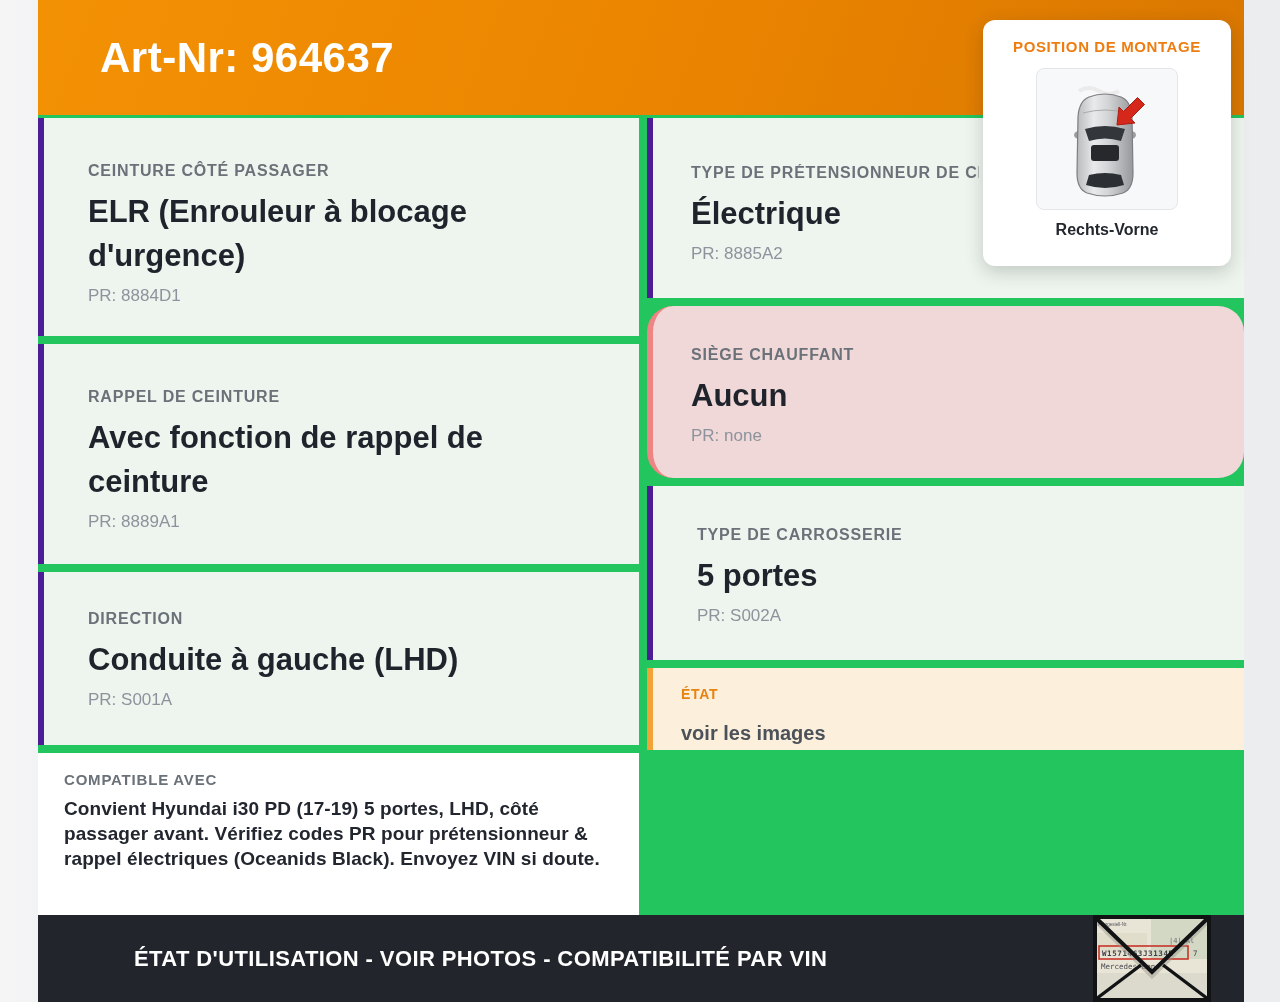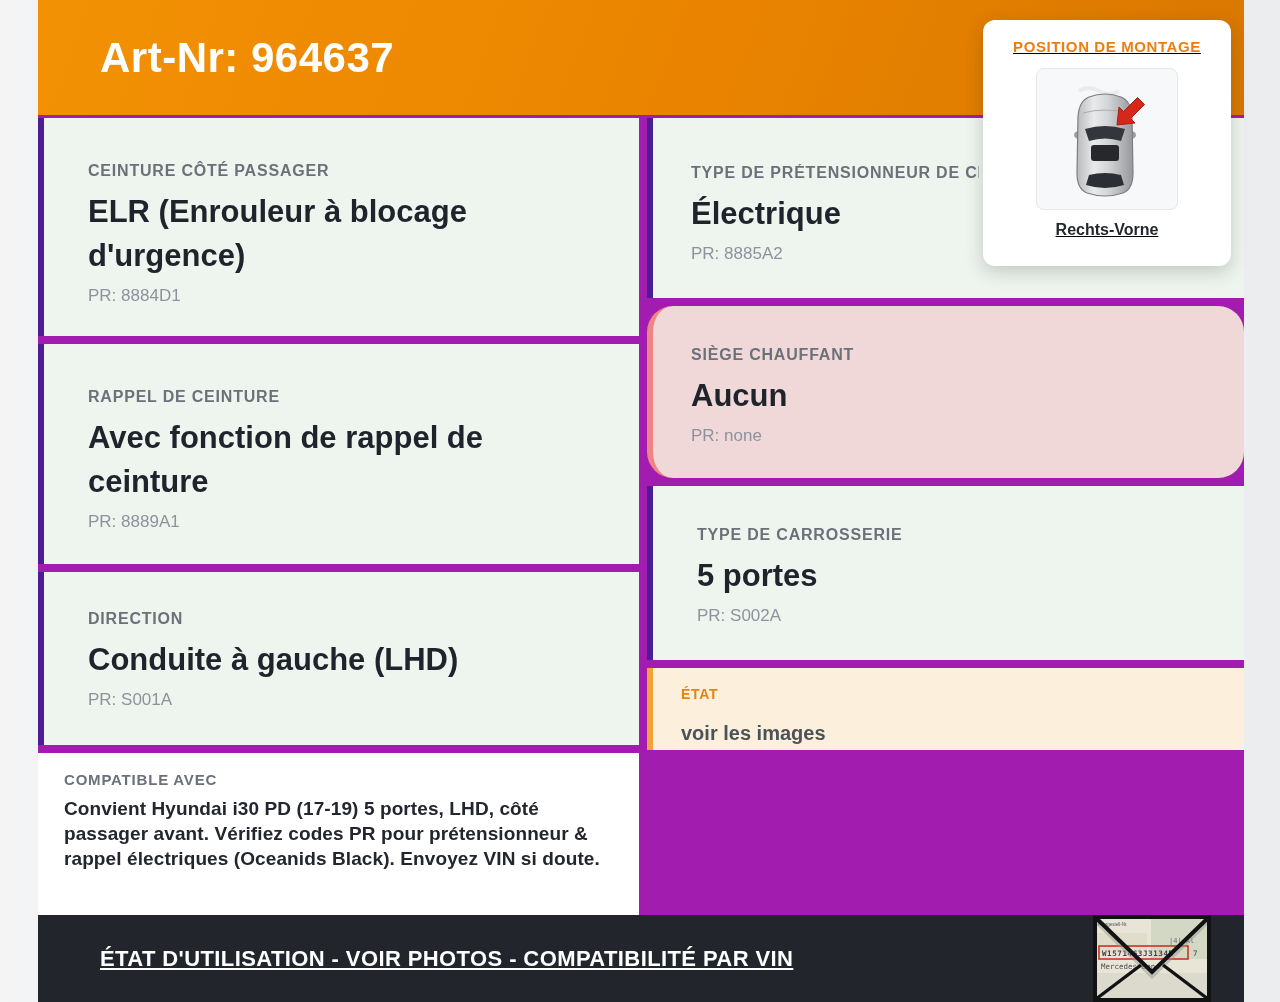--- a/index.html
+++ b/index.html
@@ -5,38 +5,38 @@
   html,body{margin:0;padding:0;}
   body{
     width:1280px;height:1002px;
     background:linear-gradient(to right,#f5f5f6 0%,#f1f2f3 4%,#ebedee 100%);
     font-family:"Liberation Sans",sans-serif;
     overflow:hidden;
     position:relative;
   }
   .container{
     position:absolute;left:38px;top:0;width:1206px;height:1002px;
-    background:#a21caf;
+    background:#22c55e;
   }
   
   .header{
     height:115px;
     background:linear-gradient(110deg,#f39104 0%,#ea8400 55%,#d97700 100%);
     display:flex;align-items:center;
   }
   .header-title{
     margin-left:62px;
     color:#ffffff;font-size:42px;font-weight:700;letter-spacing:.5px;
   }
   
   .position-card{
     position:absolute;top:20px;right:13px;width:248px;height:246px;
     background:#ffffff;border-radius:12px;z-index:5;
     box-shadow:0 6px 18px rgba(40,40,40,.22);
-    text-align:center;padding-top:18px;box-sizing:border-box;text-decoration:underline;
+    text-align:center;padding-top:18px;box-sizing:border-box;
   }
   .position-title{color:#ee7d11;font-size:15px;font-weight:700;letter-spacing:.6px;}
   .position-imgbox{
     width:140px;height:140px;margin:13px auto 0;
     background:#f7f8f9;border:1px solid #e4e6e9;border-radius:8px;
     display:flex;align-items:center;justify-content:center;overflow:hidden;
   }
   .position-caption{margin-top:11px;color:#23272e;font-size:16px;font-weight:700;}
   
   .main{
@@ -70,21 +70,21 @@
   .compat-text{
     margin-top:8px;font-size:19px;font-weight:700;color:#22262e;line-height:25px;
     letter-spacing:.1px;
   }
   
   .footer{
     position:absolute;left:0;bottom:0;width:100%;height:87px;
     background:#22262c;display:flex;align-items:center;
   }
   .footer-text{
-    margin-left:62px;color:#ffffff;font-size:22px;font-weight:700;letter-spacing:.4px;text-decoration:underline;
+    margin-left:96px;color:#ffffff;font-size:22px;font-weight:700;letter-spacing:.4px;
   }
   .stamp{
     position:absolute;right:33px;top:0;width:118px;height:87px;
   }
 </style>
 </head>
 <body>
 
 <div class="container">
 

